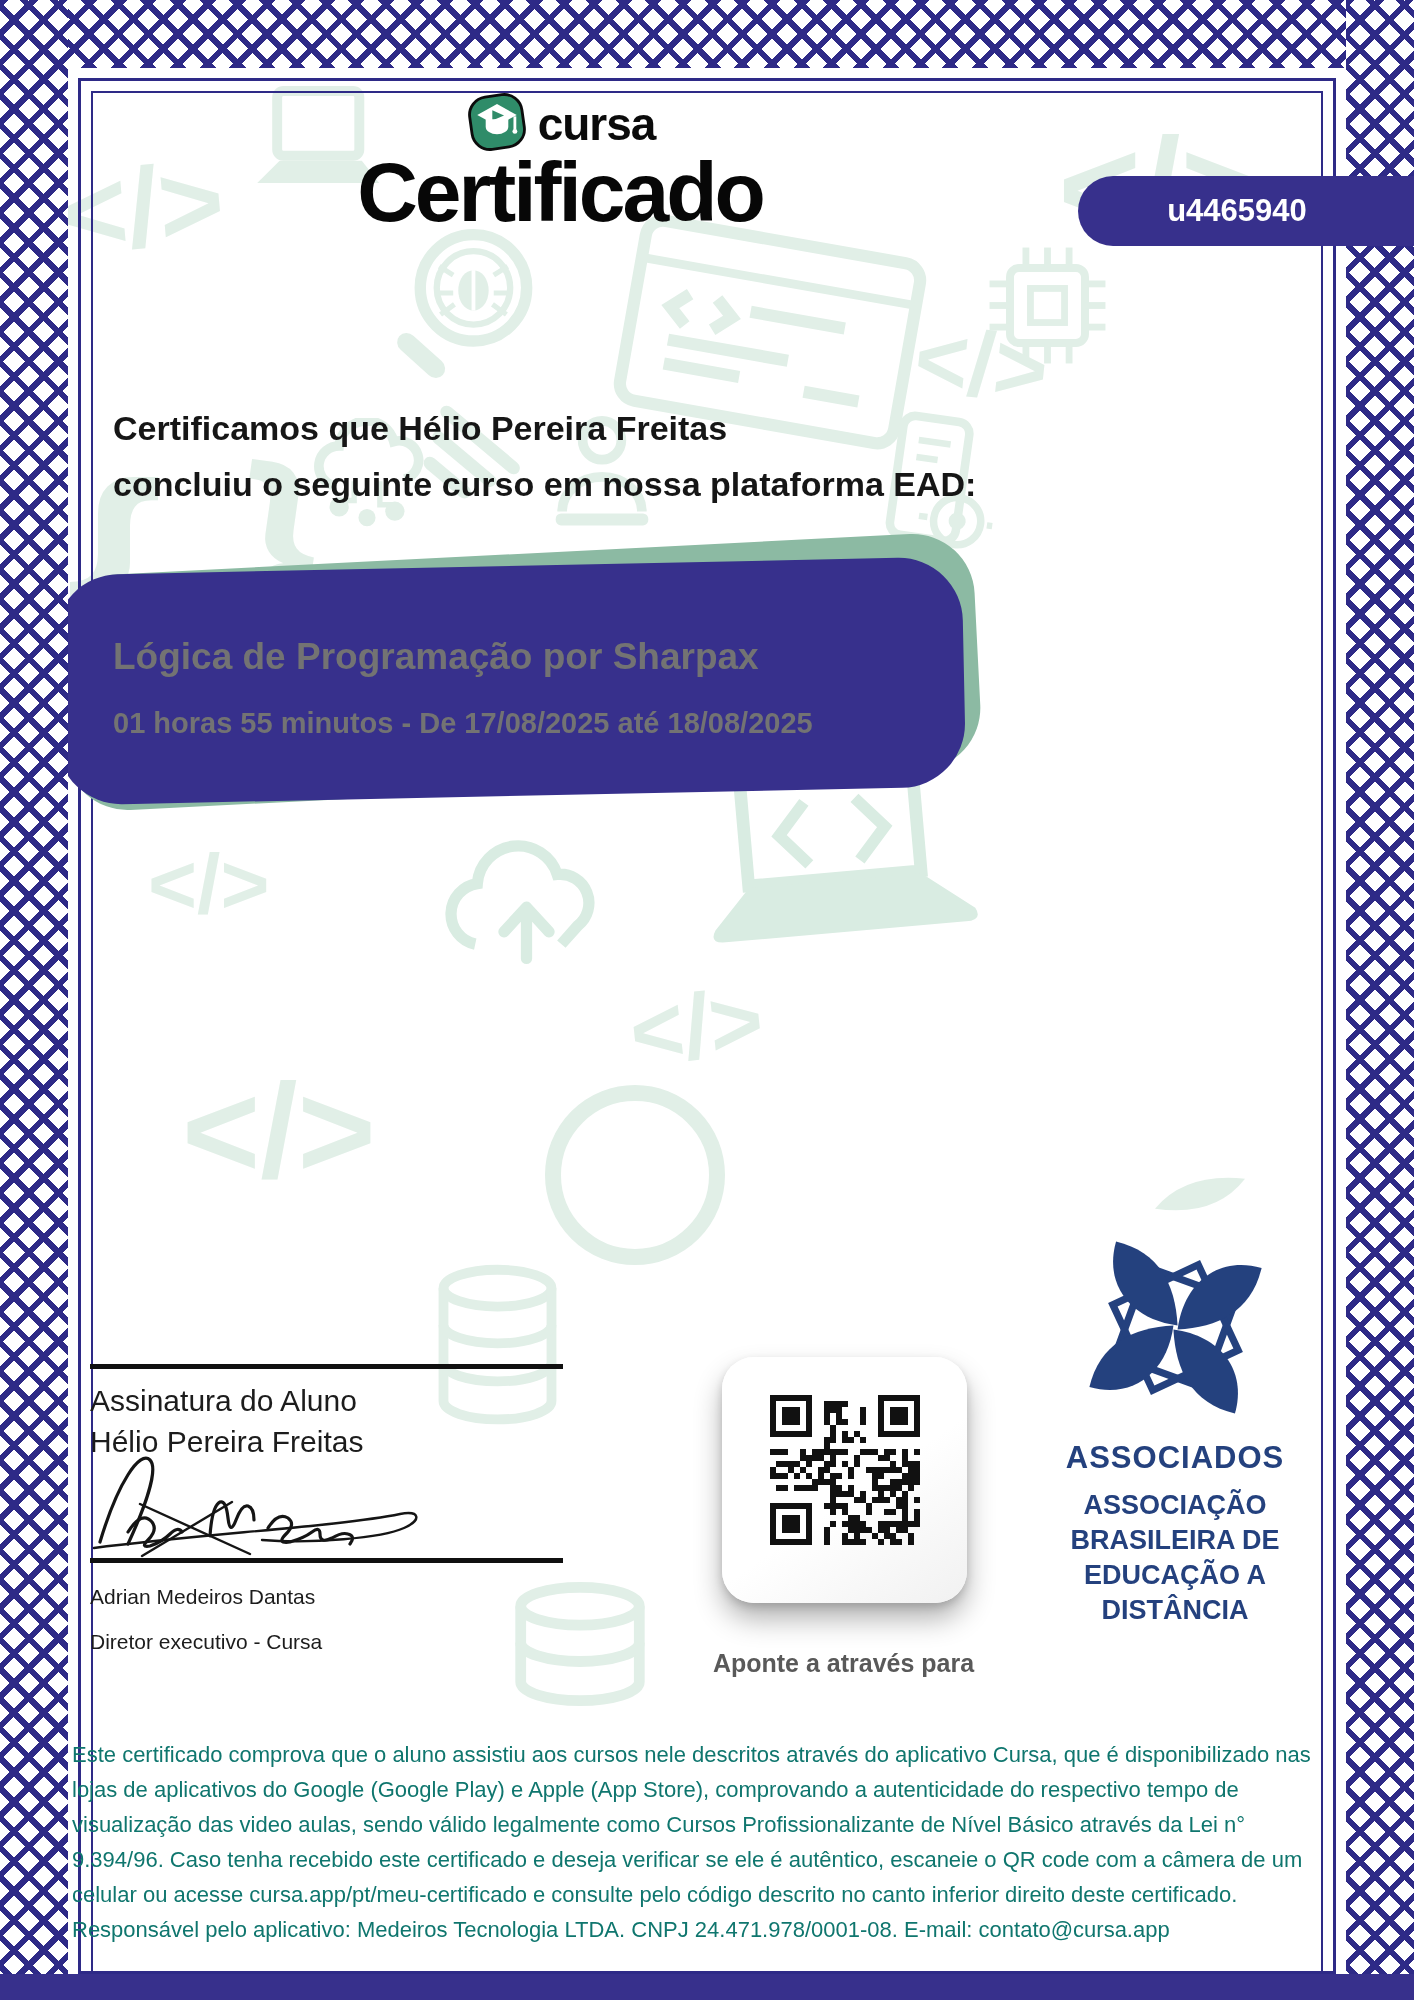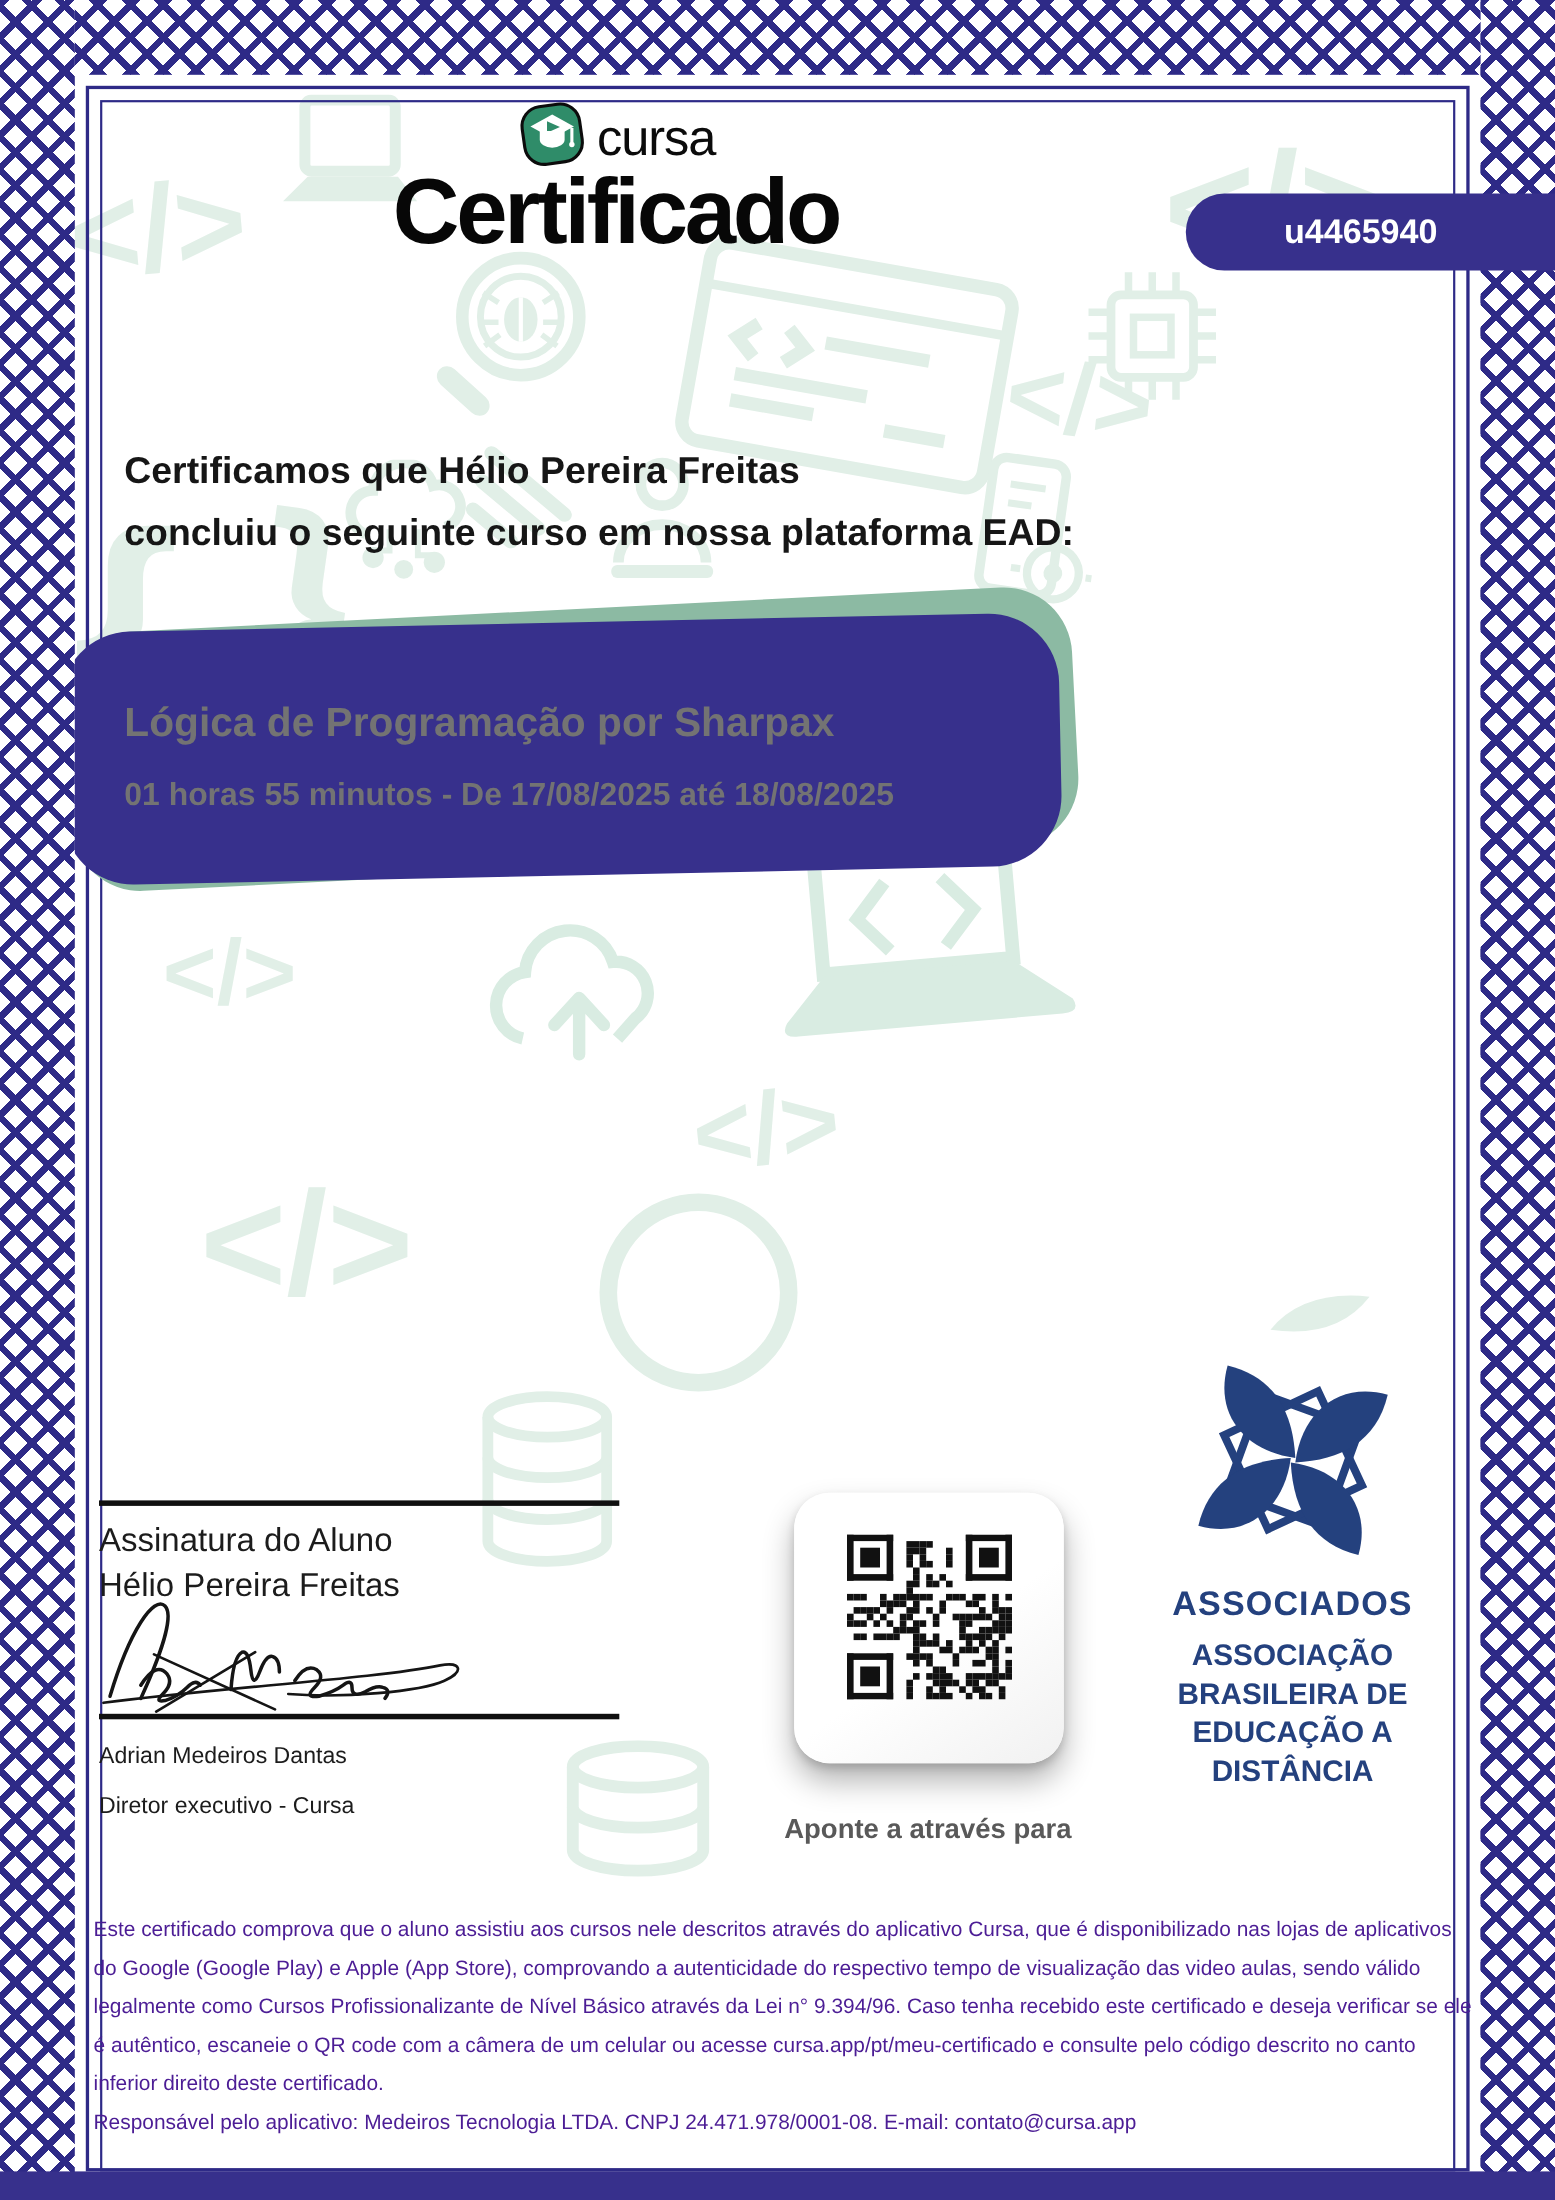--- a/index.html
+++ b/index.html
@@ -28,21 +28,21 @@
   .bottom-bar{position:absolute;left:0;right:0;bottom:0;height:26px;background:var(--indigo);z-index:4}
   .frame-outer{position:absolute;left:78px;right:78px;top:78px;bottom:26px;border:3px solid var(--border-indigo);z-index:1}
   .frame-inner{position:absolute;left:91px;right:91px;top:91px;bottom:26px;border:2px solid var(--border-indigo);z-index:1}
 
   
   .wm{position:absolute;color:var(--wm);z-index:0;font-weight:800;line-height:1;user-select:none}
   .wm svg{display:block}
 
   
   .logo-row{position:absolute;top:90px;left:0;width:1120px;display:flex;align-items:center;justify-content:center;gap:9px;z-index:2}
-  .logo-text{font-size:46px;font-weight:400;letter-spacing:-1px;color:#0b0b0b}
+  .logo-text{font-size:46px;font-weight:700;letter-spacing:-1px;color:#0b0b0b}
   .cert-title{position:absolute;top:144px;left:0;width:1120px;text-align:center;font-size:84px;font-weight:800;letter-spacing:-3px;color:#070707;z-index:2}
   .code-badge{position:absolute;top:176px;left:1078px;right:0;height:70px;background:var(--indigo);
     border-radius:35px 0 0 35px;display:flex;align-items:center;justify-content:center;padding-right:18px;
     color:#fff;font-size:31px;font-weight:700;z-index:6}
 
   
   .intro{position:absolute;left:113px;top:400px;font-size:34px;line-height:56px;font-weight:600;color:#161616;z-index:2}
   .intro .name{font-weight:800}
 
   
@@ -68,21 +68,21 @@
     font-size:25px;font-weight:700;color:var(--gray);line-height:35px;z-index:2}
 
   
   .abed{position:absolute;left:1020px;top:1225px;width:310px;text-align:center;color:var(--navy);z-index:2}
   .abed svg{display:block;margin:0 auto}
   .abed-assoc{margin-top:10px;font-size:31px;font-weight:800;letter-spacing:1px}
   .abed-acronym{font-size:80px;font-weight:800;letter-spacing:1px;line-height:1.02;margin-top:2px}
   .abed-sub{margin-top:12px;font-size:27px;font-weight:800;line-height:35px}
 
   
-  .footer{position:absolute;left:85px;top:1737px;width:1254px;font-size:19px;line-height:35px;color:#4c1d95;z-index:2}
+  .footer{position:absolute;left:72px;top:1737px;width:1254px;font-size:22px;line-height:35px;color:#0f766e;z-index:2}
 </style>
 </head>
 <body>
 
 <div class="page">
 
   <div class="wm" style="left:238px;top:86px">
     <svg width="158" height="112" viewBox="0 0 120 90">
         <rect x="28" y="4" width="66" height="52" rx="5" fill="none" stroke="currentColor" stroke-width="8"></rect>
         <path d="M12 78 L30 60 H96 L110 78 Z" fill="currentColor"></path>

